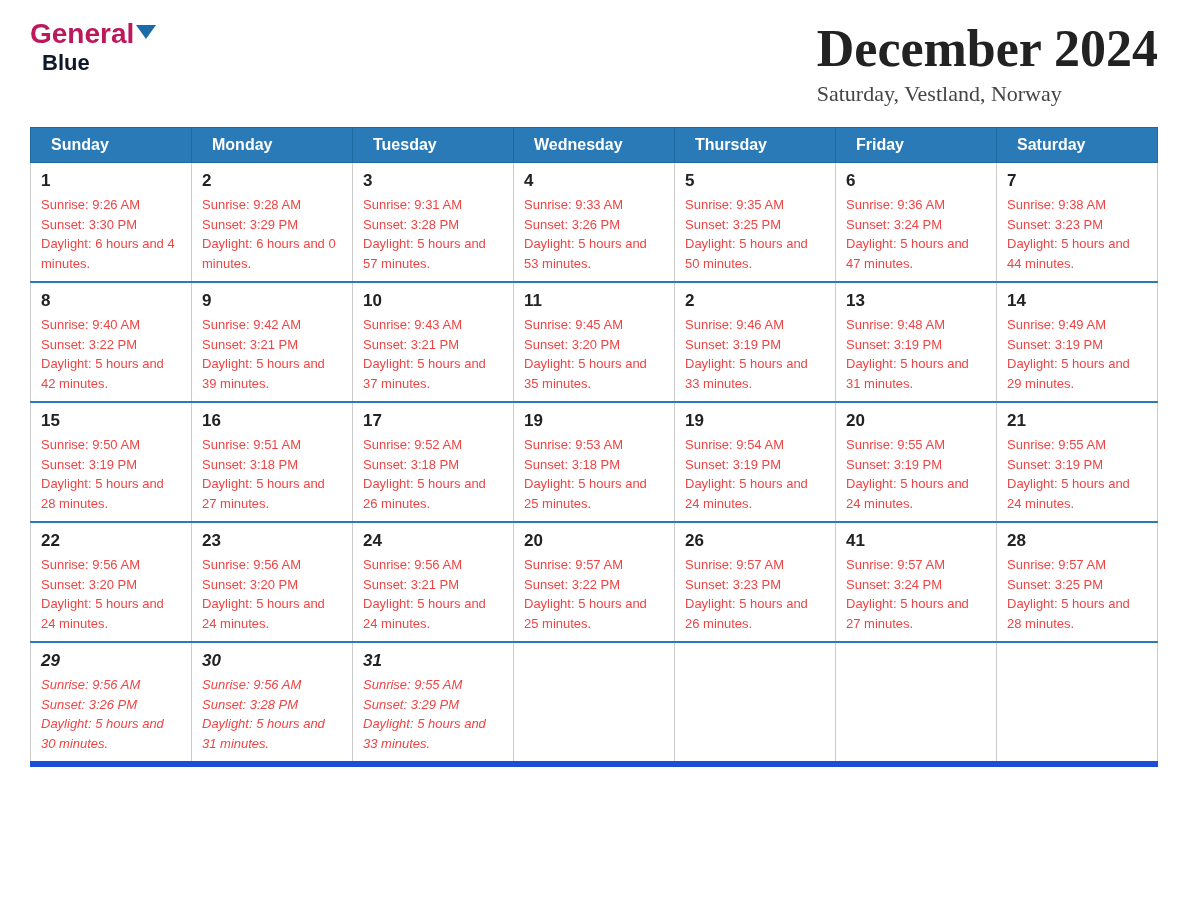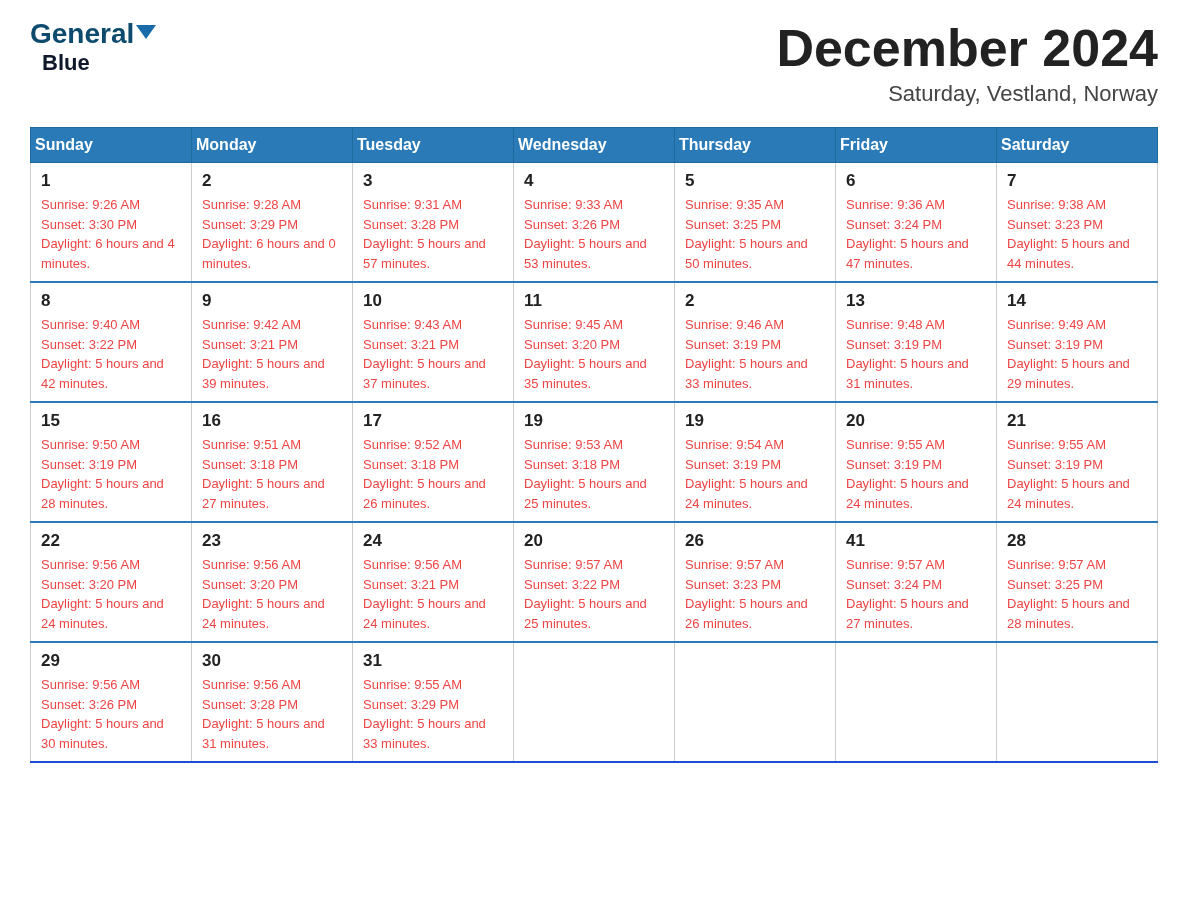--- a/index.html
+++ b/index.html
@@ -17,21 +17,21 @@
       margin-bottom: 20px;
     }
     .logo {
       display: flex;
       flex-direction: column;
       align-items: flex-start;
     }
     .logo-text {
       font-size: 28px;
       font-weight: bold;
-      color: #0c4a6e;
+      color: #be185d;
       line-height: 1;
     }
     .logo-text span {
       color: #1a6baa;
     }
     .logo-triangle {
       display: inline-block;
       width: 0;
       height: 0;
       border-left: 10px solid transparent;
@@ -43,21 +43,21 @@
       top: -4px;
     }
     .logo-blue {
       color: #0f172a;
       font-size: 22px;
       font-weight: bold;
       margin-top: 2px;
       margin-left: 12px;
     }
     .title-section {
-      text-align: right;
+      font-family: Liberation Serif, serif;
     }
     .month-title {
       font-size: 52px;
       font-weight: bold;
       color: #222;
       line-height: 1.1;
     }
     .location {
       font-size: 22px;
       color: #444;
@@ -66,21 +66,21 @@
     .calendar {
       width: 100%;
       border-collapse: collapse;
       border: 1px solid #aaa;
     }
     .calendar th {
       background-color: #2a7ab8;
       color: #fff;
       font-size: 16px;
       font-weight: bold;
-      padding: 8px 4px;
+      padding: 8px 20px;
       text-align: left;
       border: 1px solid #1e6a9e;
     }
     .calendar td {
       vertical-align: top;
       padding: 8px 10px;
       border: 1px solid #ccc;
       width: calc(100%/7);
       min-height: 110px;
       font-size: 13px;
@@ -95,21 +95,22 @@
     }
     .day-info {
       font-size: 13px;
       line-height: 1.5;
       color: #ef4444;
     }
     .calendar tr td {
       border-bottom: 2px solid #2a7ab8;
     }
     .calendar tr:last-child td {
-      border-bottom: 2px solid #1d4ed8;
+      border-bottom: 6px solid #1d4ed8;
+      font-style: italic;
     }
     .empty-cell {
       background: #fff;
     }
   </style>
 </head>
 <body>
 
 <div class="header">
   <div class="logo">

